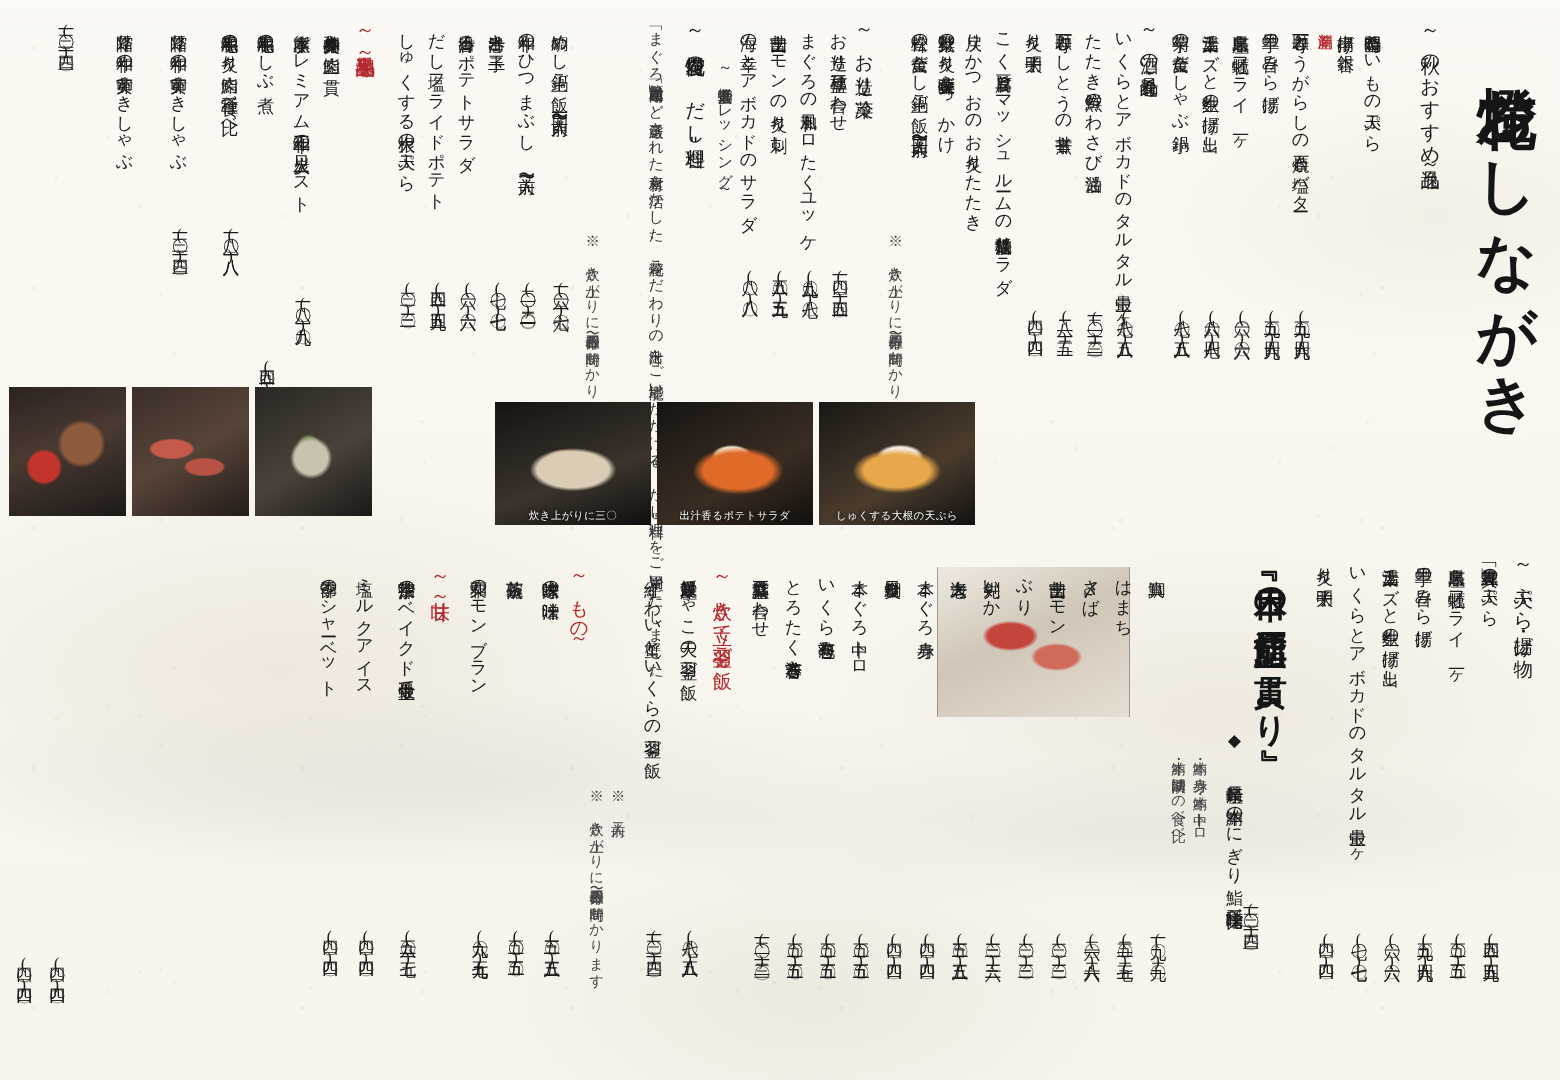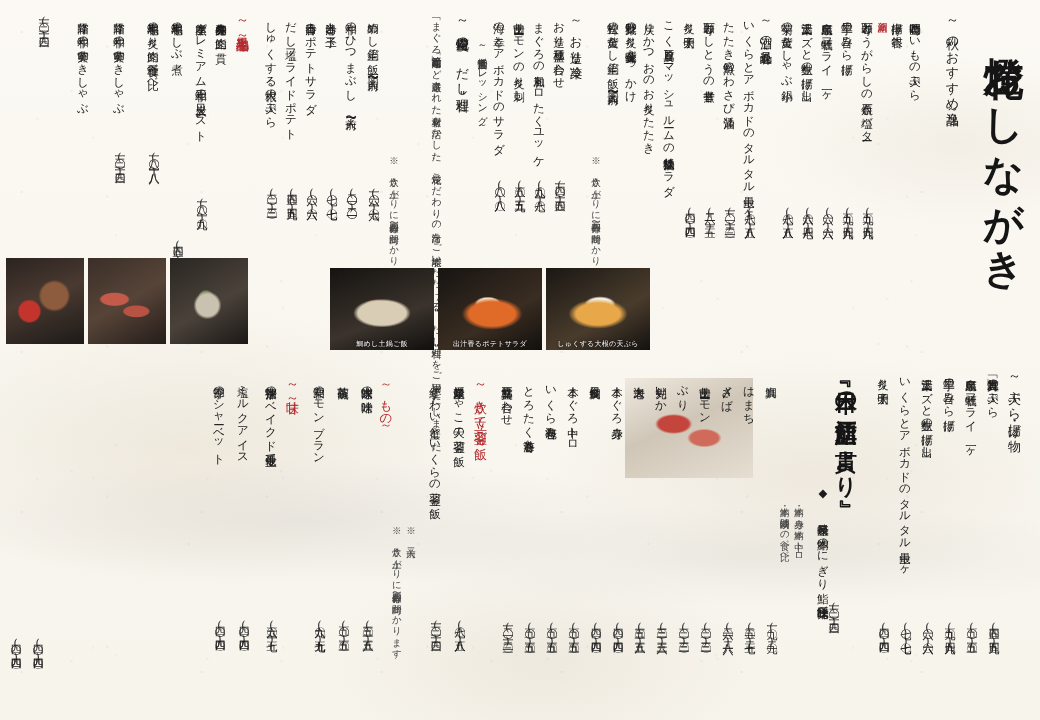--- a/index.html
+++ b/index.html
@@ -171,21 +171,21 @@
   <div class="ph-in" style="background:
       radial-gradient(circle at 48% 55%, #c9c2b0 0 11px, rgba(201,194,176,0) 14px),
       radial-gradient(circle at 46% 46%, #7d8f5e 0 6px, rgba(125,143,94,0) 8px),
       linear-gradient(150deg,#2a2622 0%,#4a423a 55%,#1b1816 100%);"></div>
 </div>
 <div class="photo" style="left:330px;top:268px;width:104px;height:82px;">
   <div class="ph-in" style="background:
       radial-gradient(ellipse 40px 20px at 50% 55%, #d9cdb6 0 60%, rgba(217,205,182,0) 72%),
       radial-gradient(ellipse 16px 8px at 44% 46%, #b0715c 0 60%, rgba(176,113,92,0) 75%),
       linear-gradient(160deg,#151311 0%,#3b332c 60%,#100f0e 100%);"></div>
-  <div class="cap">鯛めし土鍋ご飯</div>
+  <div class="cap">炊き上がりに三〇</div>
 </div>
 <div class="photo" style="left:438px;top:268px;width:104px;height:82px;">
   <div class="ph-in" style="background:
       radial-gradient(ellipse 42px 22px at 52% 56%, #e06a28 0 55%, rgba(224,106,40,0) 72%),
       radial-gradient(ellipse 18px 10px at 48% 44%, #f0e2c4 0 60%, rgba(240,226,196,0) 75%),
       linear-gradient(150deg,#171412 0%,#3a2d22 60%,#120f0d 100%);"></div>
   <div class="cap">出汁香るポテトサラダ</div>
 </div>
 <div class="photo" style="left:546px;top:268px;width:104px;height:82px;">
   <div class="ph-in" style="background:

